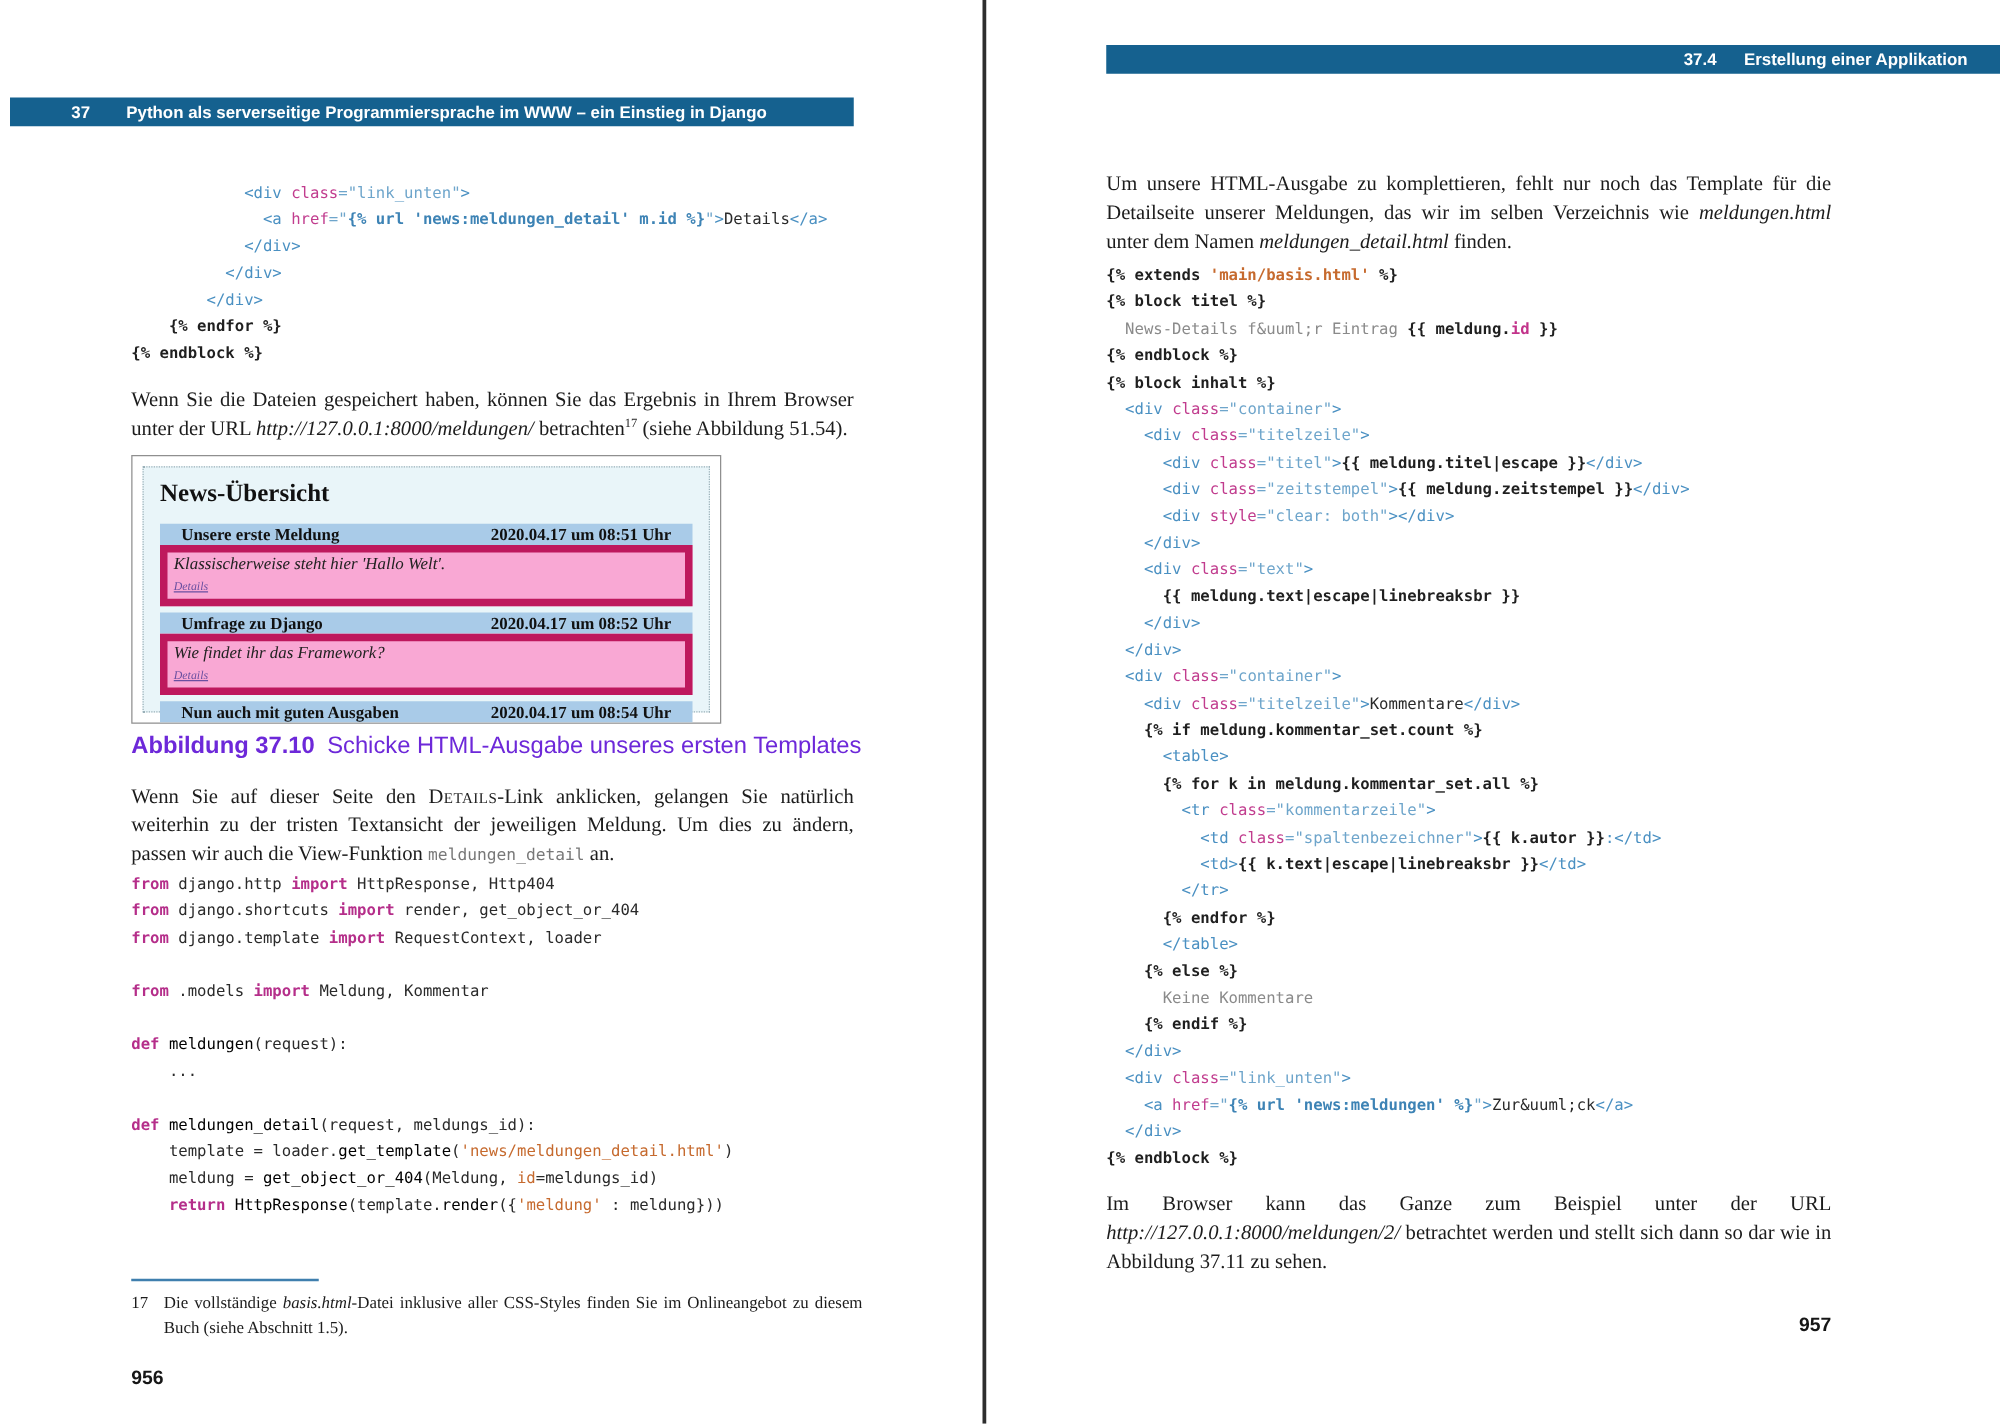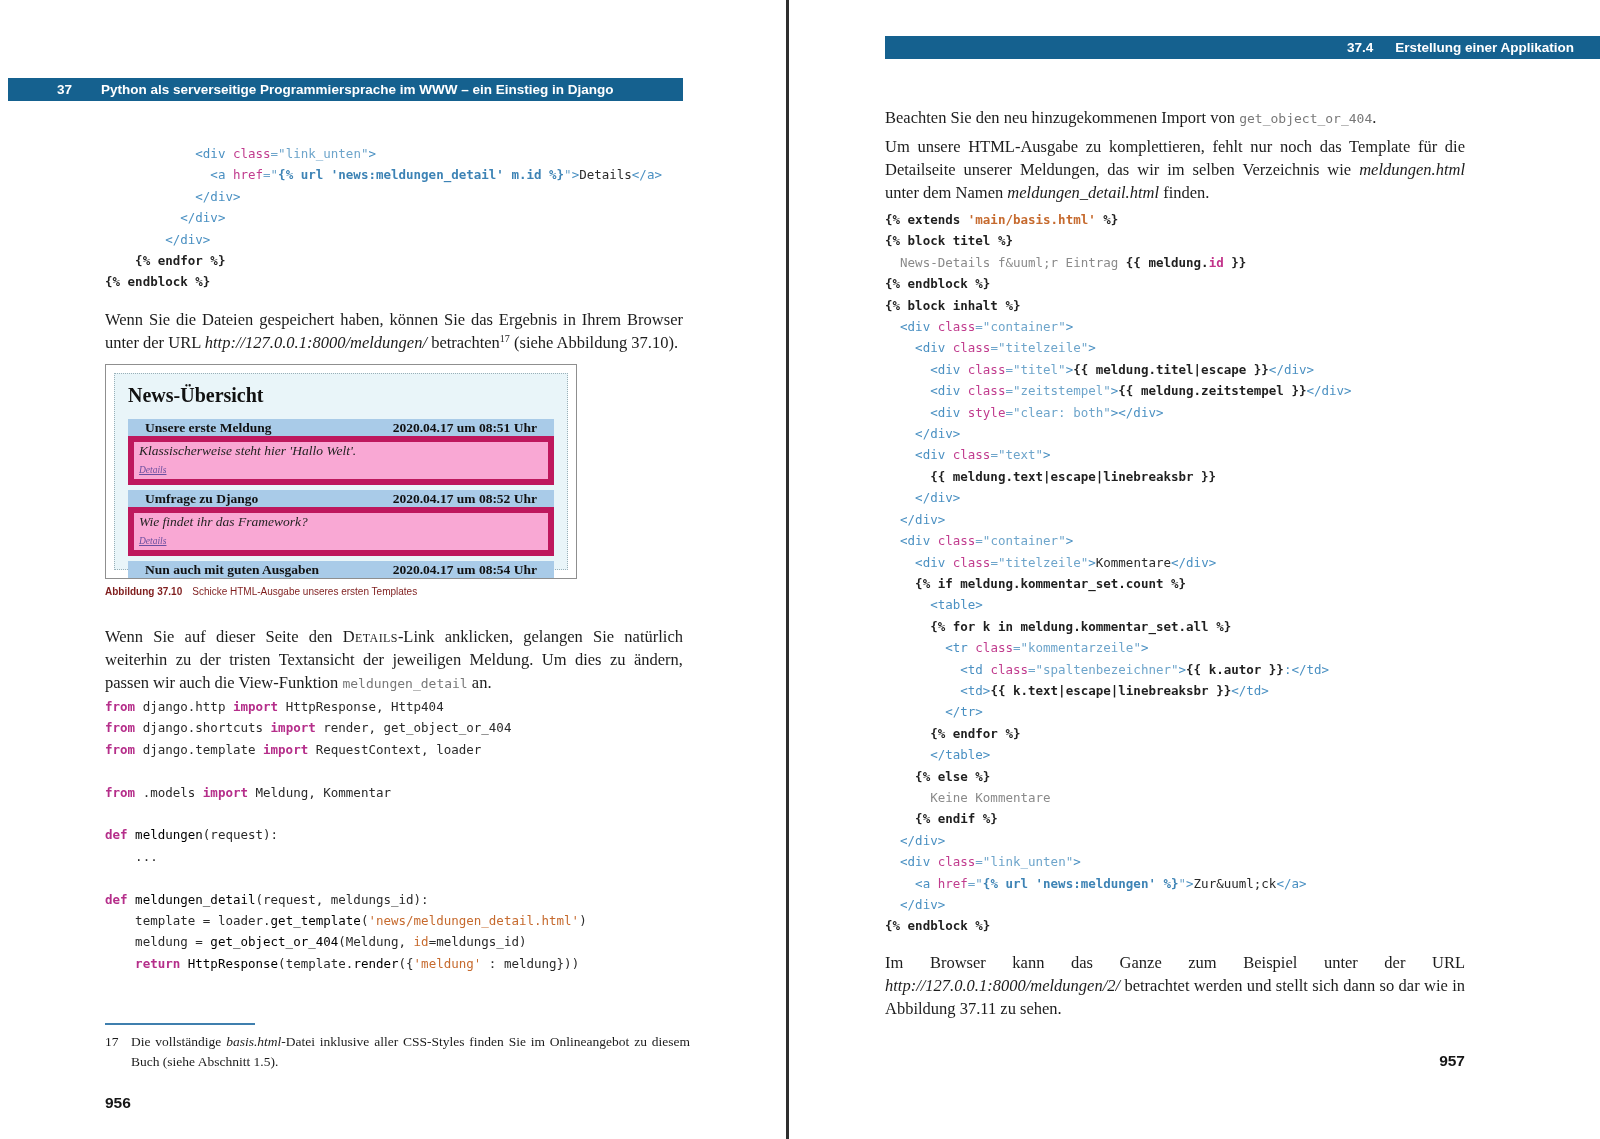--- a/index.html
+++ b/index.html
@@ -53,21 +53,21 @@
   .fig-entry{margin-bottom:5px;}
   .fig-bar{background:#a9cbe8;height:17px;line-height:17px;padding:0 17px;display:flex;
            justify-content:space-between;font-size:13.5px;font-weight:bold;color:#111;}
   .fig-body{background:#f9a8d4;border:6px solid #be185d;padding:1px 5px 2px;font-style:italic;}
   .fig-text{font-size:13.5px;line-height:16px;color:#222;}
   .fig-link{font-size:9.5px;line-height:11px;color:#6a4fa0;text-decoration:underline;
             display:inline-block;cursor:pointer;}
 
   
   #caption{position:absolute;left:105px;top:544px;font-family:"Liberation Sans",sans-serif;
-           font-size:10px;color:#7f1d1d;}
+           font-size:19px;color:#6d28d9;}
   #caption .cap-label{font-weight:bold;margin-right:10px;}
 
   
   #footnote-rule{position:absolute;left:105px;top:981px;width:150px;height:2px;background:#3f7fae;}
   #footnote{position:absolute;left:105px;top:990px;width:585px;display:flex;
             font-size:13.5px;line-height:20px;text-align:justify;}
   #footnote .fn-num{flex:0 0 26px;}
 
   
   .pagenum{position:absolute;top:1052px;font-family:"Liberation Sans",sans-serif;
@@ -79,21 +79,21 @@
 <body>
 
 <div id="page-left" class="page">
   <div id="hdr-left" class="hdr-bar">
     <span class="hdr-num">37</span>
     <span class="hdr-title">Python als serverseitige Programmiersprache im WWW – ein Einstieg in Django</span>
   </div>
 
   <div class="code" style="left:105px;top:101px;"><div class="code-line"><span class="c-p">            </span><span class="c-t">&lt;div </span><span class="c-a">class</span><span class="c-s">="link_unten"</span><span class="c-t">&gt;</span></div><div class="code-line"><span class="c-p">              </span><span class="c-t">&lt;a </span><span class="c-a">href</span><span class="c-s">="</span><span class="c-u">{% url 'news:meldungen_detail' m.id %}</span><span class="c-s">"</span><span class="c-t">&gt;</span><span class="c-p">Details</span><span class="c-t">&lt;/a&gt;</span></div><div class="code-line"><span class="c-p">            </span><span class="c-t">&lt;/div&gt;</span></div><div class="code-line"><span class="c-p">          </span><span class="c-t">&lt;/div&gt;</span></div><div class="code-line"><span class="c-p">        </span><span class="c-t">&lt;/div&gt;</span></div><div class="code-line"><span class="c-p">    </span><span class="c-d">{% endfor %}</span></div><div class="code-line"><span class="c-d">{% endblock %}</span></div></div>
 
-  <div class="para" style="left:105px;top:266px;"><span>Wenn Sie die Dateien gespeichert haben, können Sie das Ergebnis in Ihrem Browser unter der URL </span><span class="rt-i">http://127.0.0.1:8000/meldungen/</span><span> betrachten</span><span class="rt-sup">17</span><span> (siehe Abbildung 37.10).</span></div>
+  <div class="para" style="left:105px;top:266px;"><span>Wenn Sie die Dateien gespeichert haben, können Sie das Ergebnis in Ihrem Browser unter der URL </span><span class="rt-i">http://127.0.0.1:8000/meldungen/</span><span> betrachten</span><span class="rt-sup">17</span><span> (siehe Abbildung 51.54).</span></div>
 
   <div id="figure">
     <div class="fig-inner">
       <div class="fig-heading">News-Übersicht</div>
 
       <div class="fig-entry">
         <div class="fig-bar">
           <span>Unsere erste Meldung</span>
           <span>2020.04.17 um 08:51 Uhr</span>
         </div>
@@ -145,21 +145,20 @@
 </div>
 
 <div id="divider"></div>
 
 <div id="page-right" class="page">
   <div id="hdr-right" class="hdr-bar">
     <span class="hdr-num">37.4</span>
     <span class="hdr-title">Erstellung einer Applikation</span>
   </div>
 
-  <div class="para nojust" style="left:96px;top:106px;width:580px;"><span>Beachten Sie den neu hinzugekommenen Import von </span><span class="rt-mono">get_object_or_404</span><span>.</span></div>
 
   <div class="para" style="left:96px;top:135px;width:580px;"><span>Um unsere HTML-Ausgabe zu komplettieren, fehlt nur noch das Template für die Detailseite unserer Meldungen, das wir im selben Verzeichnis wie </span><span class="rt-i">meldungen.html</span><span> unter dem Namen </span><span class="rt-i">meldungen_detail.html</span><span> finden.</span></div>
 
   <div class="code" style="left:96px;top:209px;"><div class="code-line"><span class="c-d">{% extends </span><span class="c-ob">'main/basis.html'</span><span class="c-d"> %}</span></div><div class="code-line"><span class="c-d">{% block titel %}</span></div><div class="code-line"><span class="c-g">  News-Details f&amp;uuml;r Eintrag </span><span class="c-d">{{ meldung.</span><span class="c-m">id</span><span class="c-d"> }}</span></div><div class="code-line"><span class="c-d">{% endblock %}</span></div><div class="code-line"><span class="c-d">{% block inhalt %}</span></div><div class="code-line"><span class="c-p">  </span><span class="c-t">&lt;div </span><span class="c-a">class</span><span class="c-s">="container"</span><span class="c-t">&gt;</span></div><div class="code-line"><span class="c-p">    </span><span class="c-t">&lt;div </span><span class="c-a">class</span><span class="c-s">="titelzeile"</span><span class="c-t">&gt;</span></div><div class="code-line"><span class="c-p">      </span><span class="c-t">&lt;div </span><span class="c-a">class</span><span class="c-s">="titel"</span><span class="c-t">&gt;</span><span class="c-d">{{ meldung.titel|escape }}</span><span class="c-t">&lt;/div&gt;</span></div><div class="code-line"><span class="c-p">      </span><span class="c-t">&lt;div </span><span class="c-a">class</span><span class="c-s">="zeitstempel"</span><span class="c-t">&gt;</span><span class="c-d">{{ meldung.zeitstempel }}</span><span class="c-t">&lt;/div&gt;</span></div><div class="code-line"><span class="c-p">      </span><span class="c-t">&lt;div </span><span class="c-a">style</span><span class="c-s">="clear: both"</span><span class="c-t">&gt;&lt;/div&gt;</span></div><div class="code-line"><span class="c-p">    </span><span class="c-t">&lt;/div&gt;</span></div><div class="code-line"><span class="c-p">    </span><span class="c-t">&lt;div </span><span class="c-a">class</span><span class="c-s">="text"</span><span class="c-t">&gt;</span></div><div class="code-line"><span class="c-p">      </span><span class="c-d">{{ meldung.text|escape|linebreaksbr }}</span></div><div class="code-line"><span class="c-p">    </span><span class="c-t">&lt;/div&gt;</span></div><div class="code-line"><span class="c-p">  </span><span class="c-t">&lt;/div&gt;</span></div><div class="code-line"><span class="c-p">  </span><span class="c-t">&lt;div </span><span class="c-a">class</span><span class="c-s">="container"</span><span class="c-t">&gt;</span></div><div class="code-line"><span class="c-p">    </span><span class="c-t">&lt;div </span><span class="c-a">class</span><span class="c-s">="titelzeile"</span><span class="c-t">&gt;</span><span class="c-p">Kommentare</span><span class="c-t">&lt;/div&gt;</span></div><div class="code-line"><span class="c-p">    </span><span class="c-d">{% if meldung.kommentar_set.count %}</span></div><div class="code-line"><span class="c-p">      </span><span class="c-t">&lt;table&gt;</span></div><div class="code-line"><span class="c-p">      </span><span class="c-d">{% for k in meldung.kommentar_set.all %}</span></div><div class="code-line"><span class="c-p">        </span><span class="c-t">&lt;tr </span><span class="c-a">class</span><span class="c-s">="kommentarzeile"</span><span class="c-t">&gt;</span></div><div class="code-line"><span class="c-p">          </span><span class="c-t">&lt;td </span><span class="c-a">class</span><span class="c-s">="spaltenbezeichner"</span><span class="c-t">&gt;</span><span class="c-d">{{ k.autor }}</span><span class="c-t">:&lt;/td&gt;</span></div><div class="code-line"><span class="c-p">          </span><span class="c-t">&lt;td&gt;</span><span class="c-d">{{ k.text|escape|linebreaksbr }}</span><span class="c-t">&lt;/td&gt;</span></div><div class="code-line"><span class="c-p">        </span><span class="c-t">&lt;/tr&gt;</span></div><div class="code-line"><span class="c-p">      </span><span class="c-d">{% endfor %}</span></div><div class="code-line"><span class="c-p">      </span><span class="c-t">&lt;/table&gt;</span></div><div class="code-line"><span class="c-p">    </span><span class="c-d">{% else %}</span></div><div class="code-line"><span class="c-g">      Keine Kommentare</span></div><div class="code-line"><span class="c-p">    </span><span class="c-d">{% endif %}</span></div><div class="code-line"><span class="c-p">  </span><span class="c-t">&lt;/div&gt;</span></div><div class="code-line"><span class="c-p">  </span><span class="c-t">&lt;div </span><span class="c-a">class</span><span class="c-s">="link_unten"</span><span class="c-t">&gt;</span></div><div class="code-line"><span class="c-p">    </span><span class="c-t">&lt;a </span><span class="c-a">href</span><span class="c-s">="</span><span class="c-u">{% url 'news:meldungen' %}</span><span class="c-s">"</span><span class="c-t">&gt;</span><span class="c-p">Zur&amp;uuml;ck</span><span class="c-t">&lt;/a&gt;</span></div><div class="code-line"><span class="c-p">  </span><span class="c-t">&lt;/div&gt;</span></div><div class="code-line"><span class="c-d">{% endblock %}</span></div></div>
 
   <div class="para" style="left:96px;top:951px;width:580px;"><span>Im Browser kann das Ganze zum Beispiel unter der URL </span><span class="rt-i">http://127.0.0.1:8000/meldungen/2/</span><span> betrachtet werden und stellt sich dann so dar wie in Abbildung 37.11 zu sehen.</span></div>
 
   <div id="pagenum-right" class="pagenum">957</div>
 </div>
 

